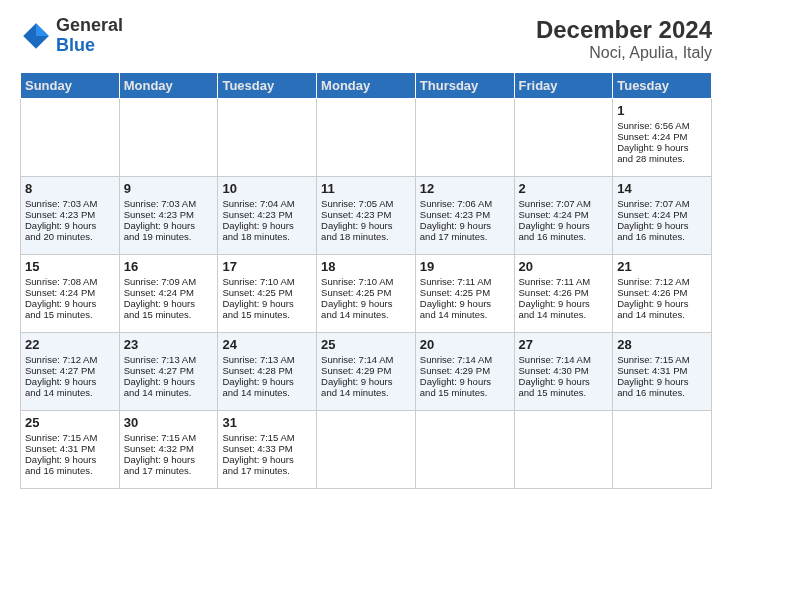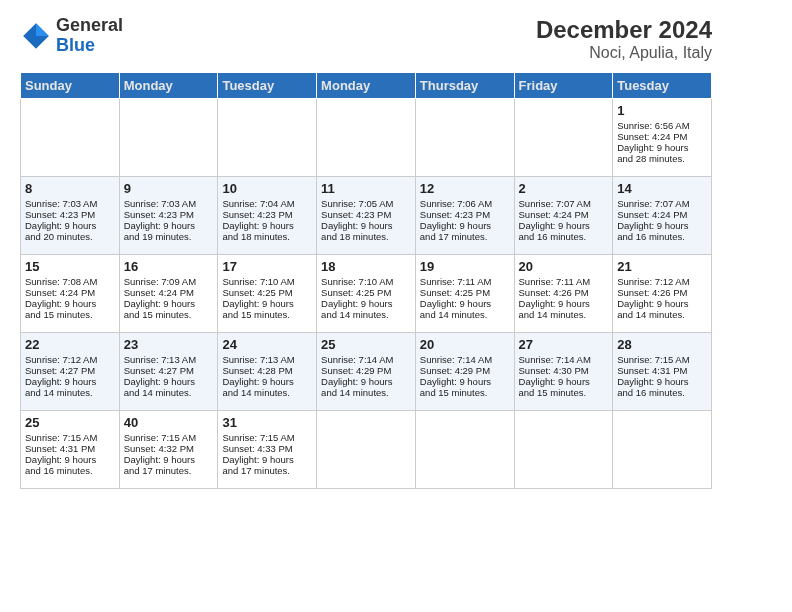--- a/index.html
+++ b/index.html
@@ -152,21 +152,21 @@
           <td><span class="day-num">22</span>Sunrise: 7:12 AM<br>Sunset: 4:27 PM<br>Daylight: 9 hours<br>and 14 minutes.</td>
           <td><span class="day-num">23</span>Sunrise: 7:13 AM<br>Sunset: 4:27 PM<br>Daylight: 9 hours<br>and 14 minutes.</td>
           <td><span class="day-num">24</span>Sunrise: 7:13 AM<br>Sunset: 4:28 PM<br>Daylight: 9 hours<br>and 14 minutes.</td>
           <td><span class="day-num">25</span>Sunrise: 7:14 AM<br>Sunset: 4:29 PM<br>Daylight: 9 hours<br>and 14 minutes.</td>
           <td><span class="day-num">20</span>Sunrise: 7:14 AM<br>Sunset: 4:29 PM<br>Daylight: 9 hours<br>and 15 minutes.</td>
           <td><span class="day-num">27</span>Sunrise: 7:14 AM<br>Sunset: 4:30 PM<br>Daylight: 9 hours<br>and 15 minutes.</td>
           <td><span class="day-num">28</span>Sunrise: 7:15 AM<br>Sunset: 4:31 PM<br>Daylight: 9 hours<br>and 16 minutes.</td>
         </tr>
         <tr>
           <td><span class="day-num">25</span>Sunrise: 7:15 AM<br>Sunset: 4:31 PM<br>Daylight: 9 hours<br>and 16 minutes.</td>
-          <td><span class="day-num">40</span>Sunrise: 7:15 AM<br>Sunset: 4:32 PM<br>Daylight: 9 hours<br>and 17 minutes.</td>
+          <td><span class="day-num">30</span>Sunrise: 7:15 AM<br>Sunset: 4:32 PM<br>Daylight: 9 hours<br>and 17 minutes.</td>
           <td><span class="day-num">31</span>Sunrise: 7:15 AM<br>Sunset: 4:33 PM<br>Daylight: 9 hours<br>and 17 minutes.</td>
           <td class="empty-cell"></td>
           <td class="empty-cell"></td>
           <td class="empty-cell"></td>
           <td class="empty-cell"></td>
         </tr>
       </tbody>
   </table>
 </div>
 

